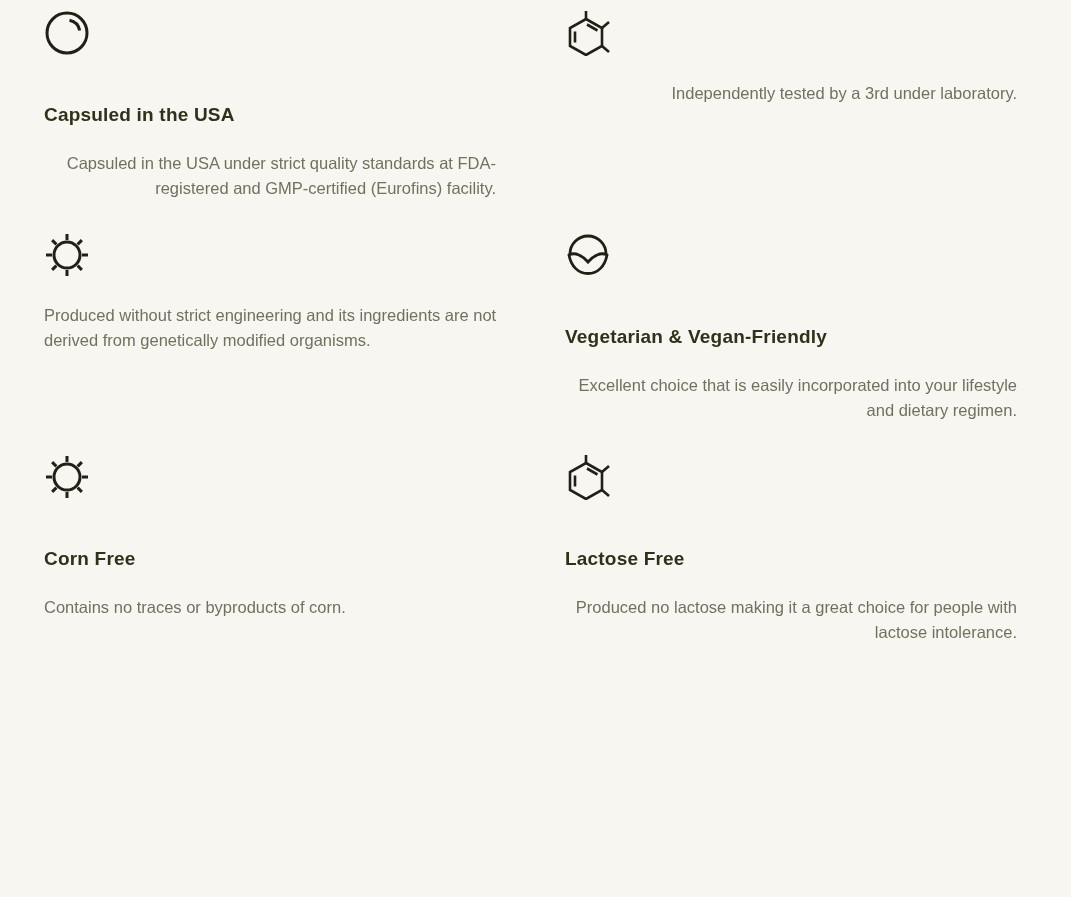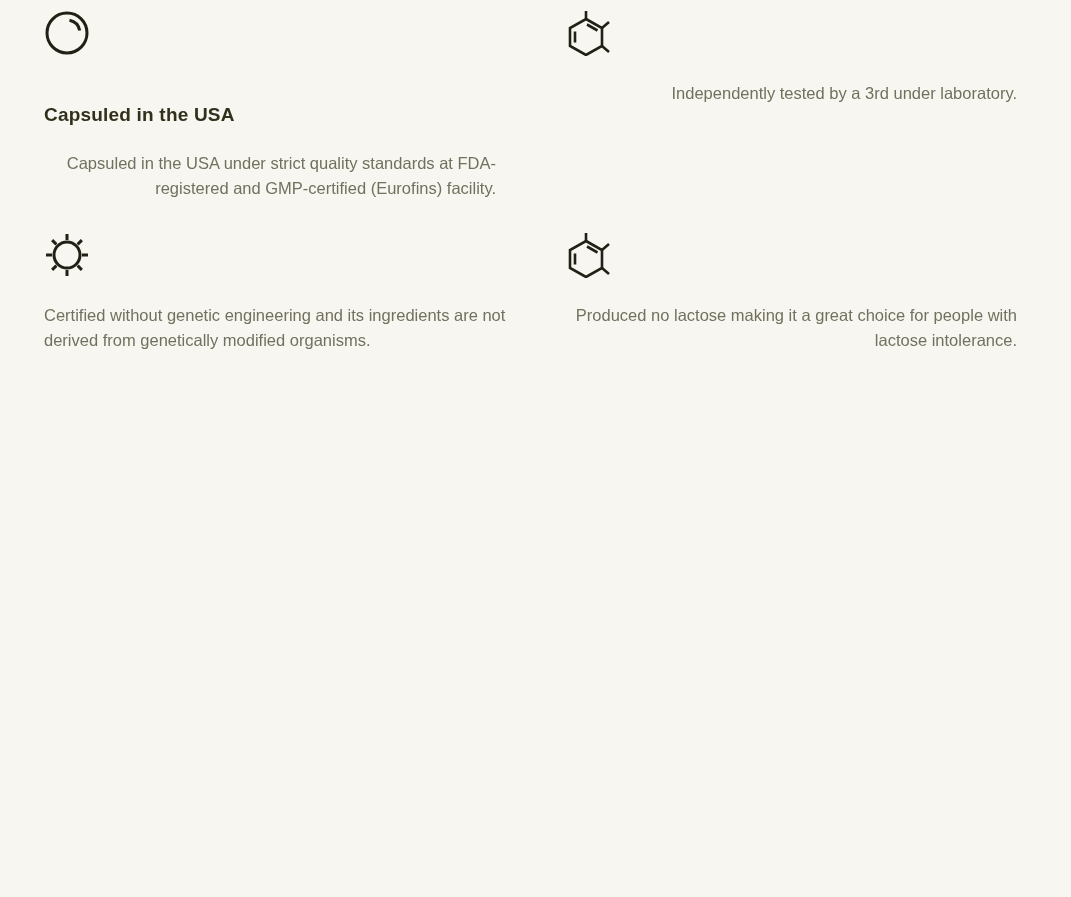--- a/index.html
+++ b/index.html
@@ -105,29 +105,48 @@
     </span>
     <p class="feature-description">Independently tested by a 3rd under laboratory.</p>
   </section>
 
   <section class="feature-card col-right">
     <span class="feature-icon">
       <svg viewBox="0 0 46 46">
           <use href="#icon-sun"></use>
         </svg>
     </span>
-    <p class="feature-description">Certified without genetic engineering and its ingredients are not derived from genetically modified organisms.</p>
+    <p class="feature-description">Produced without strict engineering and its ingredients are not derived from genetically modified organisms.</p>
   </section>
 
+  <section class="feature-card col-left">
+    <span class="feature-icon">
+      <svg viewBox="0 0 46 46">
+          <use href="#icon-leaf-sprout"></use>
+        </svg>
+    </span>
+    <h3 class="feature-title">Vegetarian &amp; Vegan-Friendly</h3>
+    <p class="feature-description">Excellent choice that is easily incorporated into your lifestyle and dietary regimen.</p>
+  </section>
 
+  <section class="feature-card col-right">
+    <span class="feature-icon">
+      <svg viewBox="0 0 46 46">
+          <use href="#icon-sun"></use>
+        </svg>
+    </span>
+    <h3 class="feature-title">Corn Free</h3>
+    <p class="feature-description">Contains no traces or byproducts of corn.</p>
+  </section>
 
   <section class="feature-card col-left">
     <span class="feature-icon">
       <svg viewBox="0 0 46 46">
           <use href="#icon-molecule"></use>
         </svg>
     </span>
+    <h3 class="feature-title">Lactose Free</h3>
     <p class="feature-description">Produced no lactose making it a great choice for people with lactose intolerance.</p>
   </section>
 
   <section class="feature-card col-right"></section>
 
 </div>
 
 </body></html>

